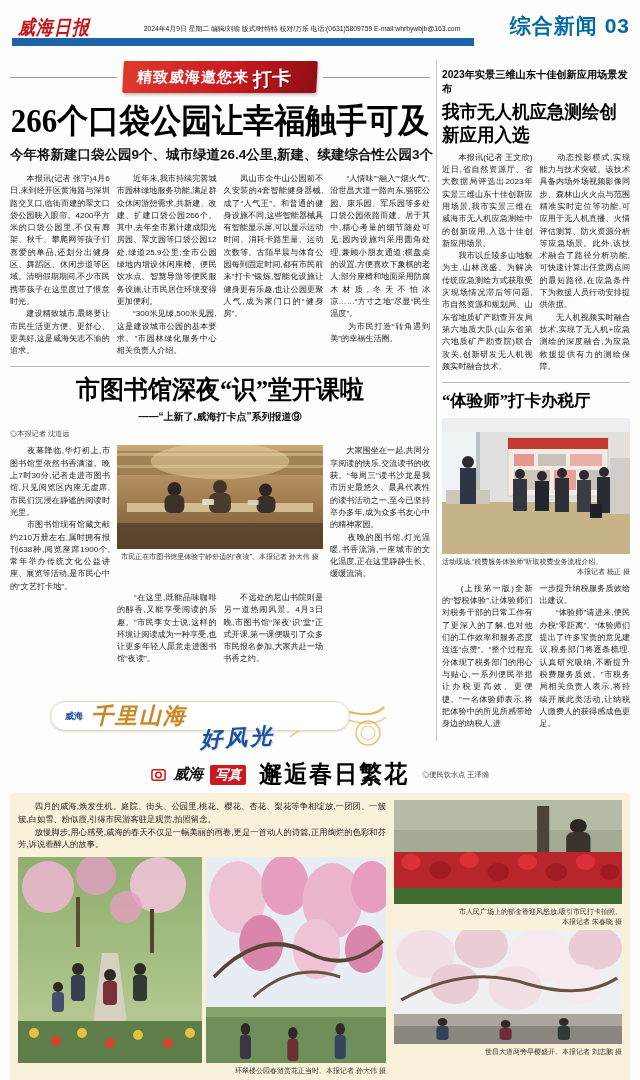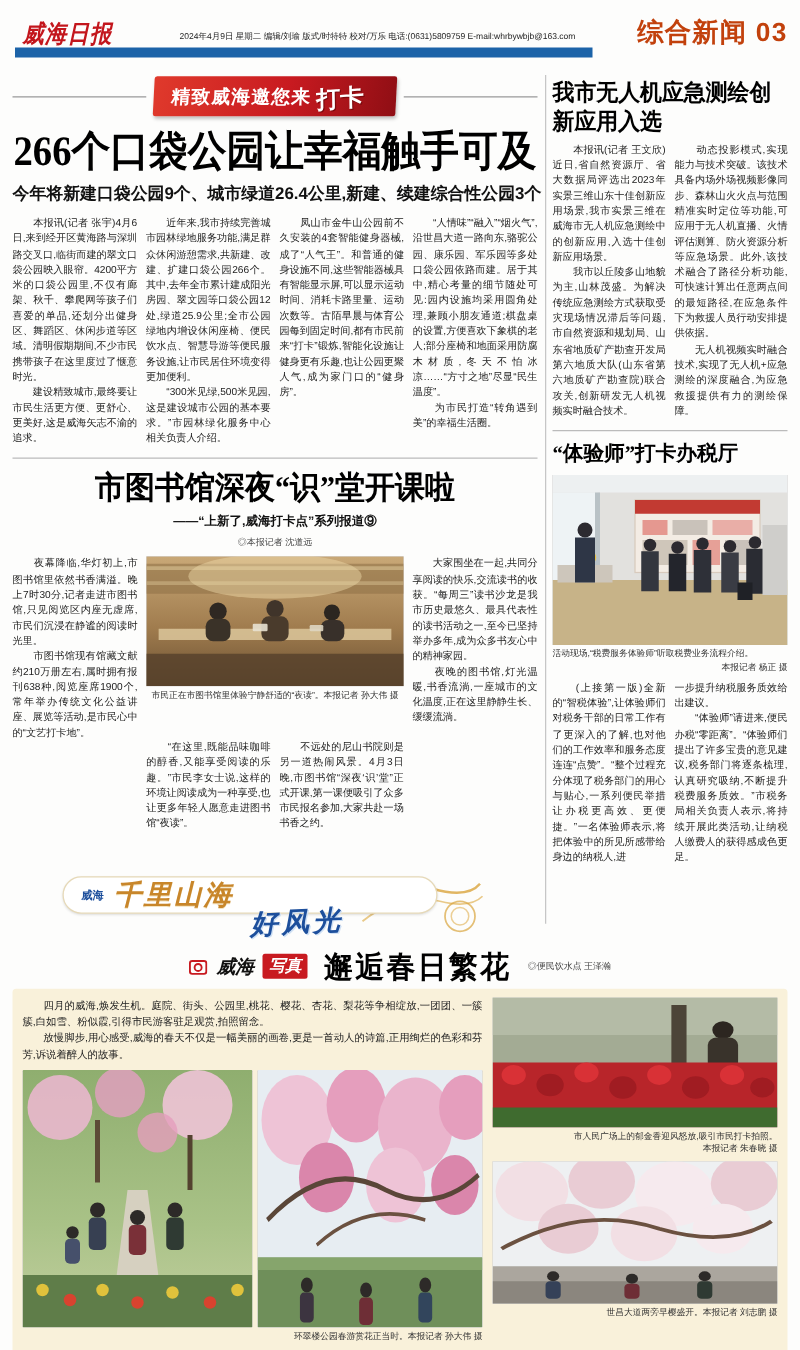--- a/index.html
+++ b/index.html
@@ -15,21 +15,21 @@
     position:absolute; left:8px; top:16px; font-family:"Liberation Serif", serif;
     font-style:italic; font-weight:bold; font-size:17px; color:#c3161c;
     transform:scaleY(1.15); letter-spacing:1px;
   }
   .dateline {
     position:absolute; left:130px; right:166px; top:24px; font-size:6.8px;
     color:#222; text-align:center; white-space:nowrap;
   }
   .section-label {
     position:absolute; right:0; top:12px; font-size:21px; font-weight:bold;
-    color:#c2410c; letter-spacing:1px;
+    color:#0369a1; letter-spacing:1px;
   }
   .blue-bar { position:absolute; left:2px; bottom:2px; width:462px; height:8px; background:#1c63a8; }
   
   .content { display:flex; margin-top:10px; }
   .col-left { width:420px; }
   .v-divider { width:1px; background:#c6c6c6; margin:2px 5px 14px 6px; }
   .col-right { flex:1; min-width:0; }
   
   .ribbon-row { display:flex; align-items:center; height:34px; margin-top:2px; }
   .hairline { flex:1; height:1px; background:#999; }
@@ -47,21 +47,21 @@
     transform:scaleY(1.08); white-space:nowrap;
   }
   .subhead { font-size:13.5px; font-weight:bold; text-align:center; margin:4px 0 9px; color:#111; white-space:nowrap; }
   .cols4 { display:flex; gap:7px; min-height:166px; }
   .cols4 .c { flex:1; }
   .bt { font-size:8.1px; line-height:1.52; text-align:justify; white-space:pre-line; color:#1c1c1c; }
   .sect-rule { border:0; border-top:1px solid #bbb; margin:9px 0 7px; }
   
   .lib-h { font-family:"Liberation Serif", serif; font-weight:900; font-size:24px; text-align:center; color:#000; transform:scaleY(1.05); }
   .lib-sub { font-size:10px; font-weight:bold; text-align:center; margin-top:4px; color:#111; }
-  .lib-by { font-size:7.2px; text-align:center; color:#444; margin:5px 0 6px; }
+  .lib-by { font-size:7.2px; text-align:left; color:#444; margin:5px 0 6px; }
   .lib-body { display:flex; gap:7px; min-height:246px; }
   .lib-c1,.lib-c4 { width:100px; }
   .lib-center { flex:1; display:flex; flex-direction:column; }
   .photo { position:relative; overflow:hidden; background:#ccc; }
   .photo svg { display:block; width:100%; height:100%; }
   .lib-photo { width:100%; height:104px; }
   .caption { font-size:7px; color:#333; margin-top:3px; line-height:1.4; }
   .lib-cap { text-align:center; white-space:nowrap; }
   .lib-center-cols { display:flex; gap:7px; margin-top:4px; flex:1;align-items:center; }
   .lib-center-cols .c { flex:1; }
@@ -205,20 +205,21 @@
         </div>
         <div class="scenic-script">好风光</div>
       </div>
     </div>
 
     <div class="v-divider"></div>
 
     <div class="col-right">
 
       <div>
+        <div class="kicker">2023年实景三维山东十佳创新应用场景发布</div>
         <h3 class="r-head">我市无人机应急测绘创新应用入选</h3>
         <div class="cols2 drone-cols">
           <div class="c bt">　　本报讯(记者 王文欣)近日,省自然资源厅、省大数据局评选出2023年实景三维山东十佳创新应用场景,我市实景三维在威海市无人机应急测绘中的创新应用,入选十佳创新应用场景。
 　　我市以丘陵多山地貌为主,山林茂盛。为解决传统应急测绘方式获取受灾现场情况滞后等问题,市自然资源和规划局、山东省地质矿产勘查开发局第六地质大队(山东省第六地质矿产勘查院)联合攻关,创新研发无人机视频实时融合技术。</div>
           <div class="c bt">　　动态投影模式,实现能力与技术突破。该技术具备内场外场视频影像同步、森林山火火点与范围精准实时定位等功能,可应用于无人机直播、火情评估测算、防火资源分析等应急场景。此外,该技术融合了路径分析功能,可快速计算出任意两点间的最短路径,在应急条件下为救援人员行动安排提供依据。
 　　无人机视频实时融合技术,实现了无人机+应急测绘的深度融合,为应急救援提供有力的测绘保障。</div>
         </div>
       </div>
 
       <hr class="sect-rule">

